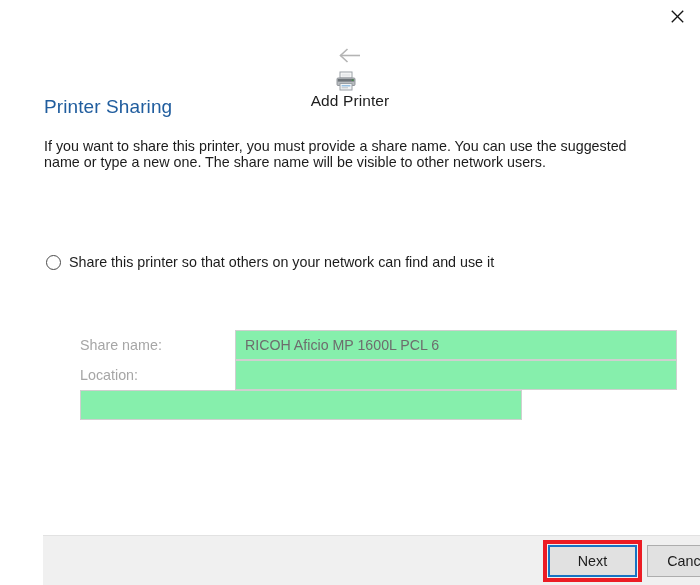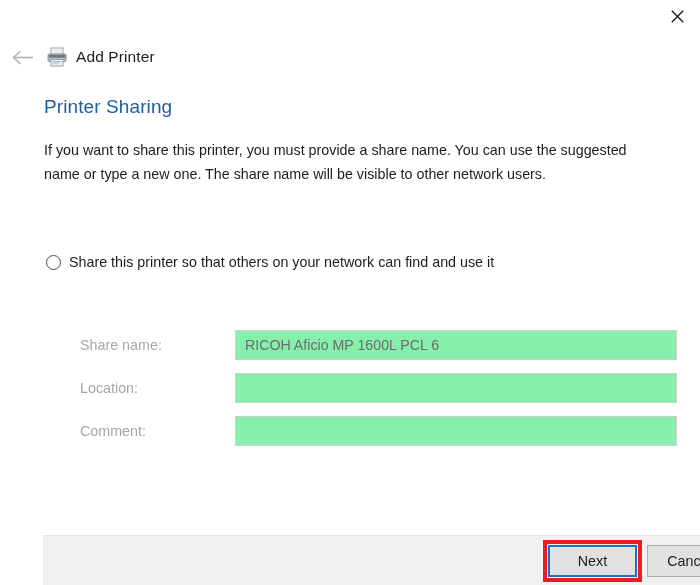--- a/index.html
+++ b/index.html
@@ -39,20 +39,21 @@
 
   
   .wiz-header {
     position: absolute;
     top: 40px;
     left: 0;
     width: 700px;
     height: 34px;
     display: flex;
     align-items: center;
+    flex-direction: column;
   }
   .back-arrow {
     width: 46px;
     height: 30px;
     display: flex;
     align-items: center;
     justify-content: center;
     flex: none;
   }
   .printer-icon {
@@ -78,21 +79,21 @@
   }
   .page-heading {
     font-size: 19px;
     color: #205d9e;
     margin: 0 0 20px 0;
     font-weight: normal;
     letter-spacing: 0.1px;
   }
   .intro {
     font-size: 14.3px;
-    line-height: 24px;
+    line-height: 16px;
     color: #1c1c1c;
     margin: 0;
     width: 606px;
   }
 
   
   .radio-group {
     position: absolute;
     top: 238px;
     left: 30px;
@@ -145,21 +146,20 @@
   
   .form {
     position: absolute;
     top: 330px;
     left: 80px;
     width: 600px;
   }
   .form-row {
     display: flex;
     align-items: center;
-    margin-bottom: 13px;
   }
   .form-label {
     width: 155px;
     flex: none;
     font-size: 14.3px;
     color: #a6a6a6;
   }
   .form-input {
     width: 442px;
     height: 30px;
@@ -276,21 +276,20 @@
     <span class="form-label">Share name:</span>
     <div class="form-input">RICOH Aficio MP 1600L PCL 6</div>
   </div>
 
   <div class="form-row">
     <span class="form-label">Location:</span>
     <div class="form-input"></div>
   </div>
 
   <div class="form-row">
-    <span class="form-label">Comment:</span>
     <div class="form-input"></div>
   </div>
 
 </div>
 
 <div class="footer">
   <div class="btn btn-next">Next</div>
   <div class="next-highlight"></div>
   <div class="btn btn-cancel">Cancel</div>
 </div>

